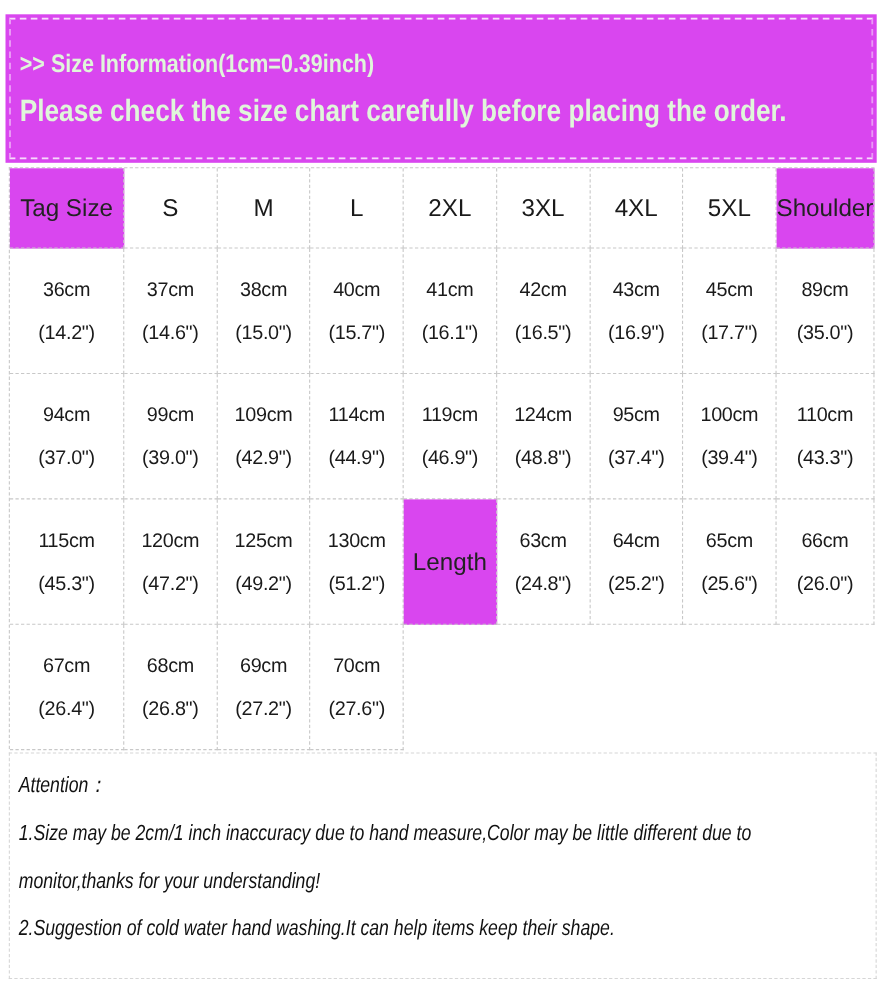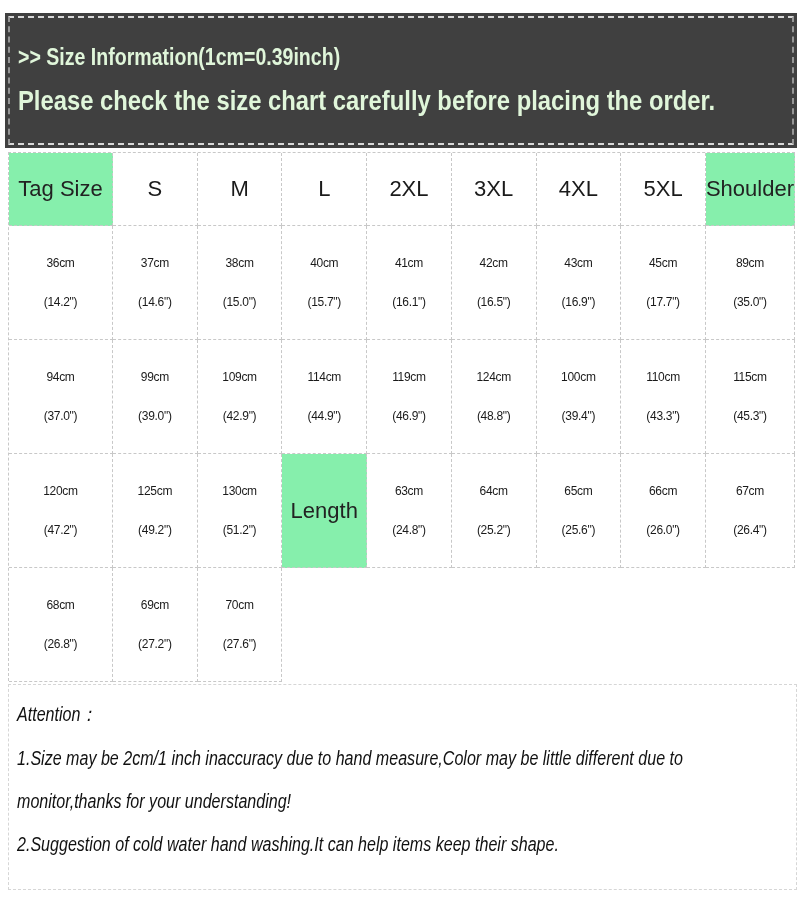--- a/index.html
+++ b/index.html
@@ -6,21 +6,21 @@
   body{
     width:800px;height:900px;background:#ffffff;
     font-family:"Liberation Sans","DejaVu Sans",sans-serif;
     color:#1a1a1a;overflow:hidden;
   }
   .page{width:800px;height:900px;position:relative;}
 
   
   .banner{
     position:absolute;left:5px;top:13px;right:3px;height:135px;
-    background:#404040;
+    background:#d946ef;
   }
   .banner-inner{
     position:absolute;inset:3px;
     border-top:2px dashed rgba(255,255,255,.8);
     border-bottom:2px dashed rgba(255,255,255,.8);
     border-left:2px dashed rgba(255,255,255,.45);
     border-right:2px dashed rgba(255,255,255,.45);
     padding:24px 8px 0 8px;box-sizing:border-box;
   }
   .banner-title,.banner-subtitle{
@@ -40,24 +40,24 @@
     border-left:1px dashed #c8c8c8;
     box-sizing:border-box;
   }
   .cell{
     border-right:1px dashed #c8c8c8;
     border-bottom:1px dashed #c8c8c8;
     display:flex;align-items:center;justify-content:center;
     box-sizing:border-box;
   }
   .label-cell{
-    background:#86efac;font-size:22px;color:#222;
+    background:#d946ef;font-size:22px;color:#222;
   }
   .head{font-size:22px;}
-  .data-cell{flex-direction:column;gap:19px;font-size:12px;}
+  .data-cell{flex-direction:column;gap:19px;font-size:18px;}
   .data-cell .cm,.data-cell .inch{line-height:20px;letter-spacing:-.3px;}
 
   
   .notes{
     position:absolute;left:8px;top:684px;right:3px;height:206px;
     border:1px dashed #d6d6d6;box-sizing:border-box;
     padding:6px 8px;overflow:hidden;font-style:italic;
   }
   .notes-inner{
     width:955px;transform:scaleX(.803);transform-origin:left top;
@@ -145,20 +145,24 @@
     <div class="cell data-cell">
         <div class="cm">119cm</div>
         <div class="inch">(46.9")</div>
       </div>
     <div class="cell data-cell">
         <div class="cm">124cm</div>
         <div class="inch">(48.8")</div>
       </div>
 
     <div class="cell data-cell">
+        <div class="cm">95cm</div>
+        <div class="inch">(37.4")</div>
+      </div>
+    <div class="cell data-cell">
         <div class="cm">100cm</div>
         <div class="inch">(39.4")</div>
       </div>
     <div class="cell data-cell">
         <div class="cm">110cm</div>
         <div class="inch">(43.3")</div>
       </div>
     <div class="cell data-cell">
         <div class="cm">115cm</div>
         <div class="inch">(45.3")</div>

